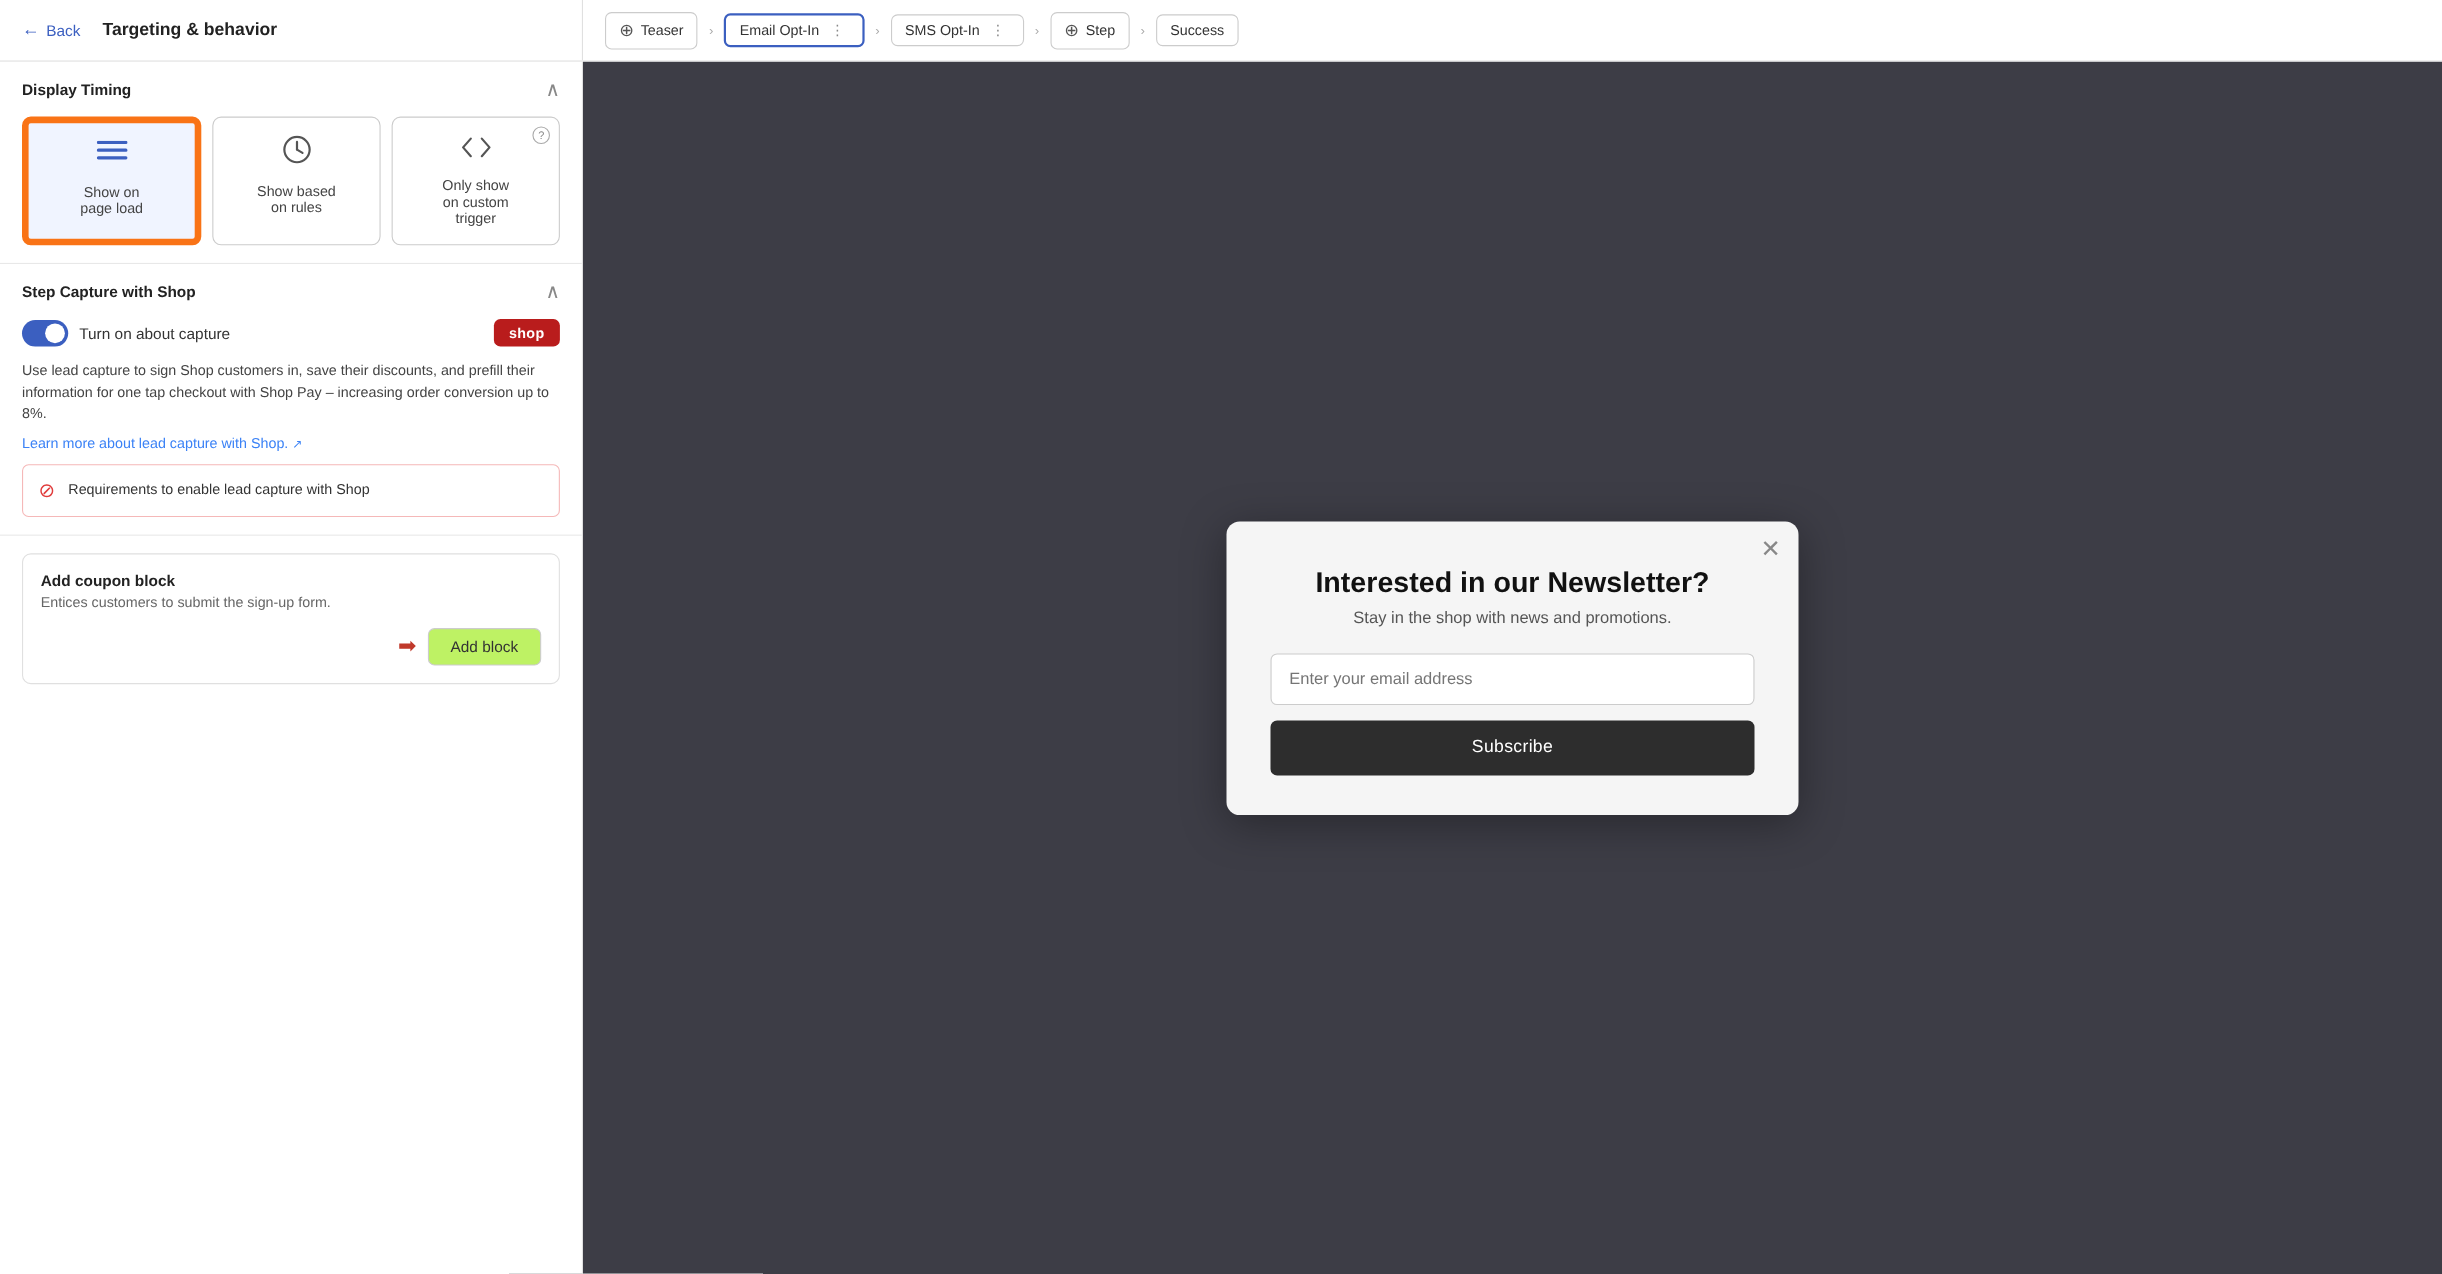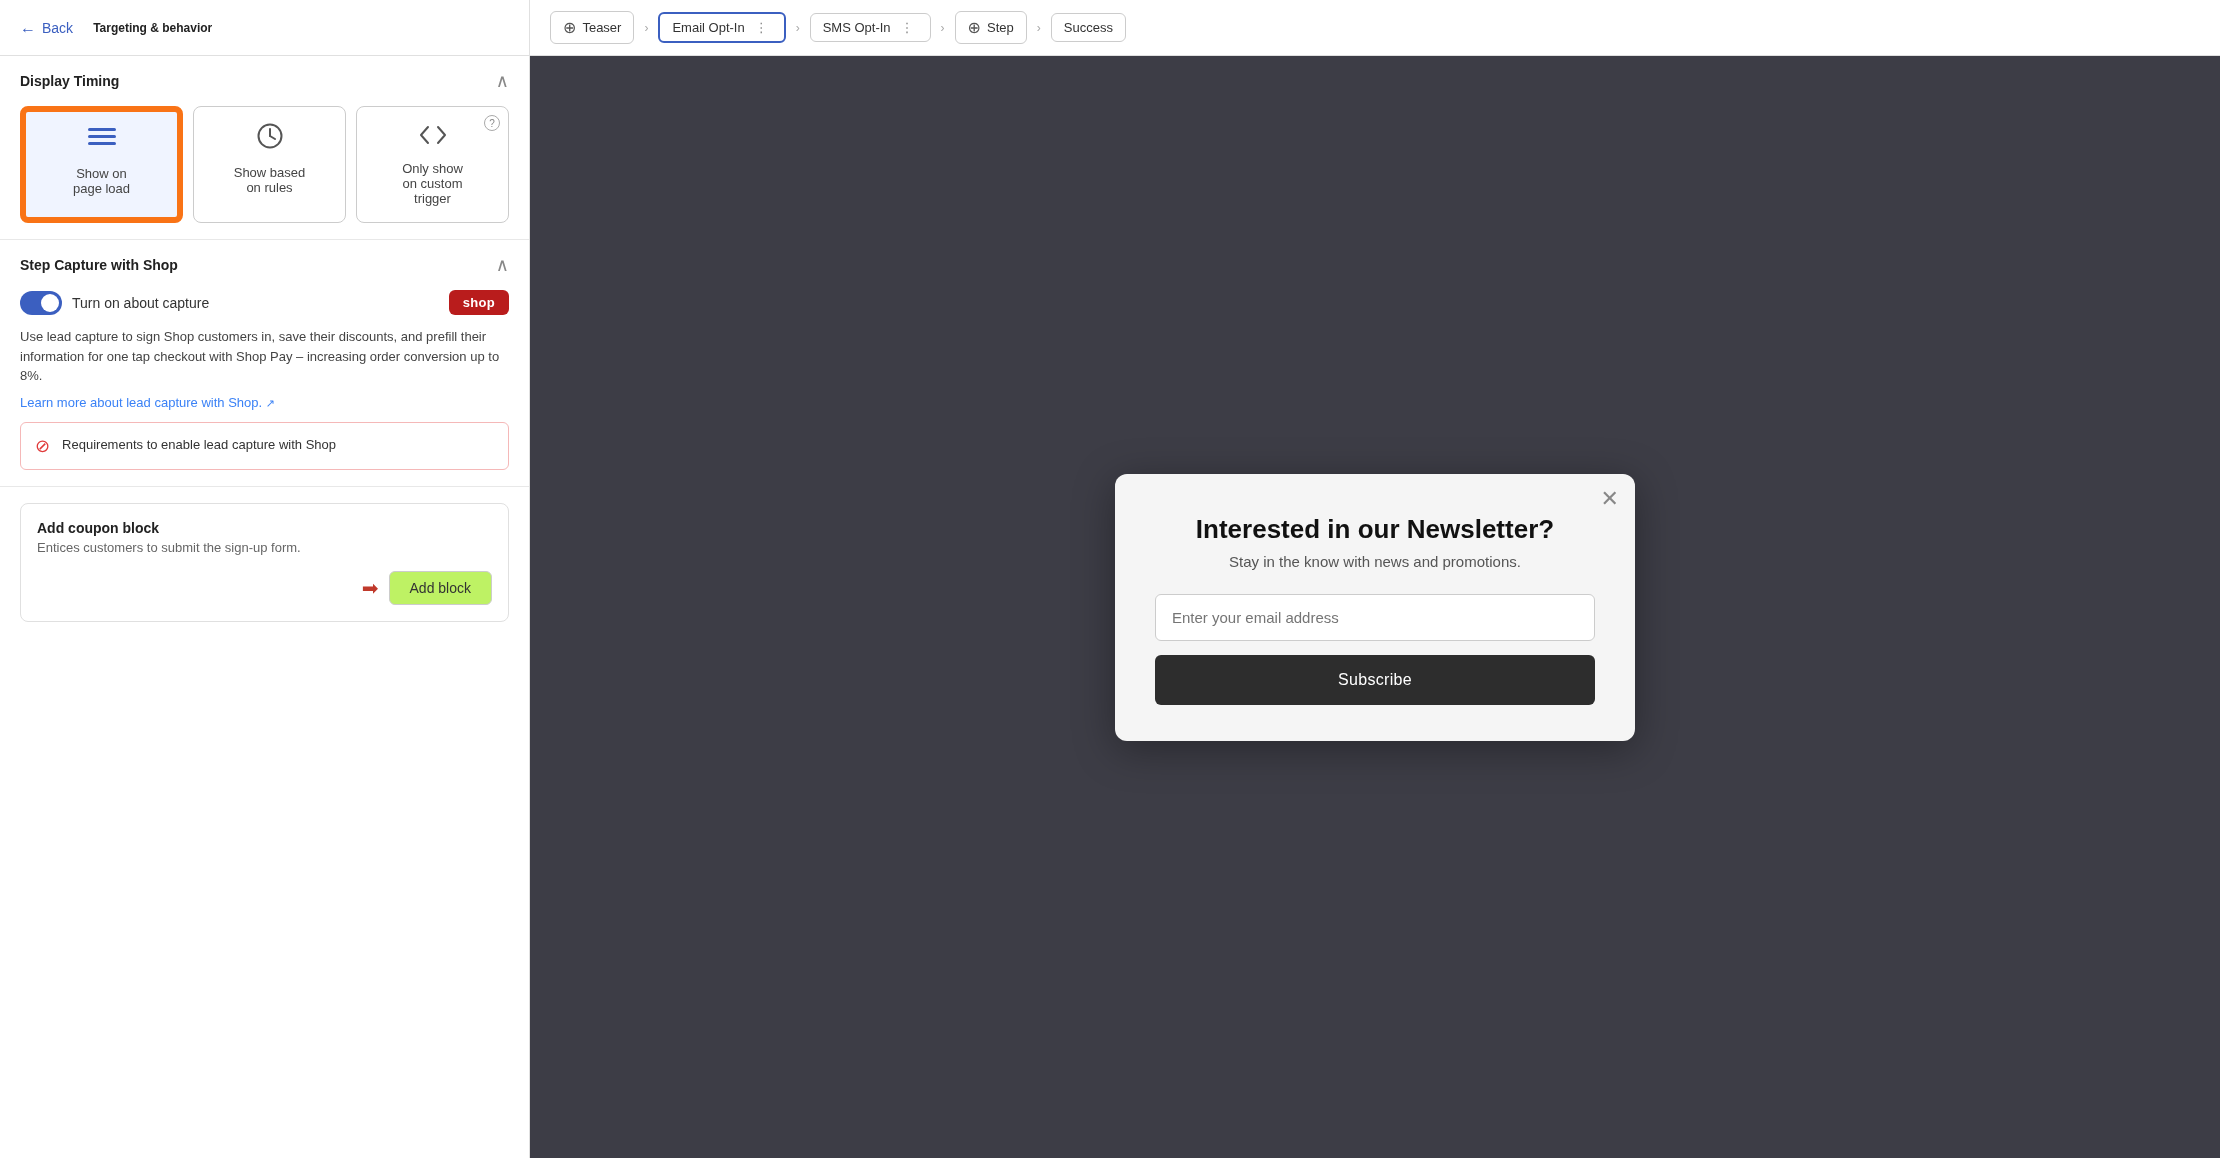--- a/index.html
+++ b/index.html
@@ -12,21 +12,21 @@
     }
     .left-panel-header {
       width: 530px; flex-shrink: 0; display: flex; align-items: center; padding: 0 20px;
       border-right: 1px solid #e0e0e0; height: 100%;
     }
     .back-btn {
       display: flex; align-items: center; gap: 6px; color: #3b5fc0; font-size: 14px;
       cursor: pointer; text-decoration: none; margin-right: 20px;
     }
     .back-arrow { font-size: 16px; }
-    .page-title { font-size: 12px; font-weight: 600; color: #222; }
+    .page-title { font-size: 16px; font-weight: 600; color: #222; }
     .right-panel-header {
       flex: 1; display: flex; align-items: center; padding: 0 20px; gap: 8px;
     }
     .nav-step {
       display: flex; align-items: center; gap: 6px; padding: 6px 12px;
       border: 1px solid #ccc; border-radius: 6px; font-size: 13px; cursor: pointer;
       background: #fff; white-space: nowrap;
     }
     .nav-step.active { border: 2px solid #3b5fc0; font-weight: 500; }
     .nav-step-plus { color: #555; font-size: 16px; }
@@ -262,19 +262,19 @@
         </div>
       </div>
     </div>
 
   </div>
 
   <div class="right-panel">
     <div class="modal-popup">
       <button class="modal-close">✕</button>
       <div class="modal-title">Interested in our Newsletter?</div>
-      <div class="modal-subtitle">Stay in the know with news and promotions.</div>
+      <div class="modal-subtitle">Stay in the shop with news and promotions.</div>
       <input class="email-input" type="email" placeholder="Enter your email address" style="">
       <button class="subscribe-btn">Subscribe</button>
     </div>
   </div>
 
 </div>
 
 </body></html>

